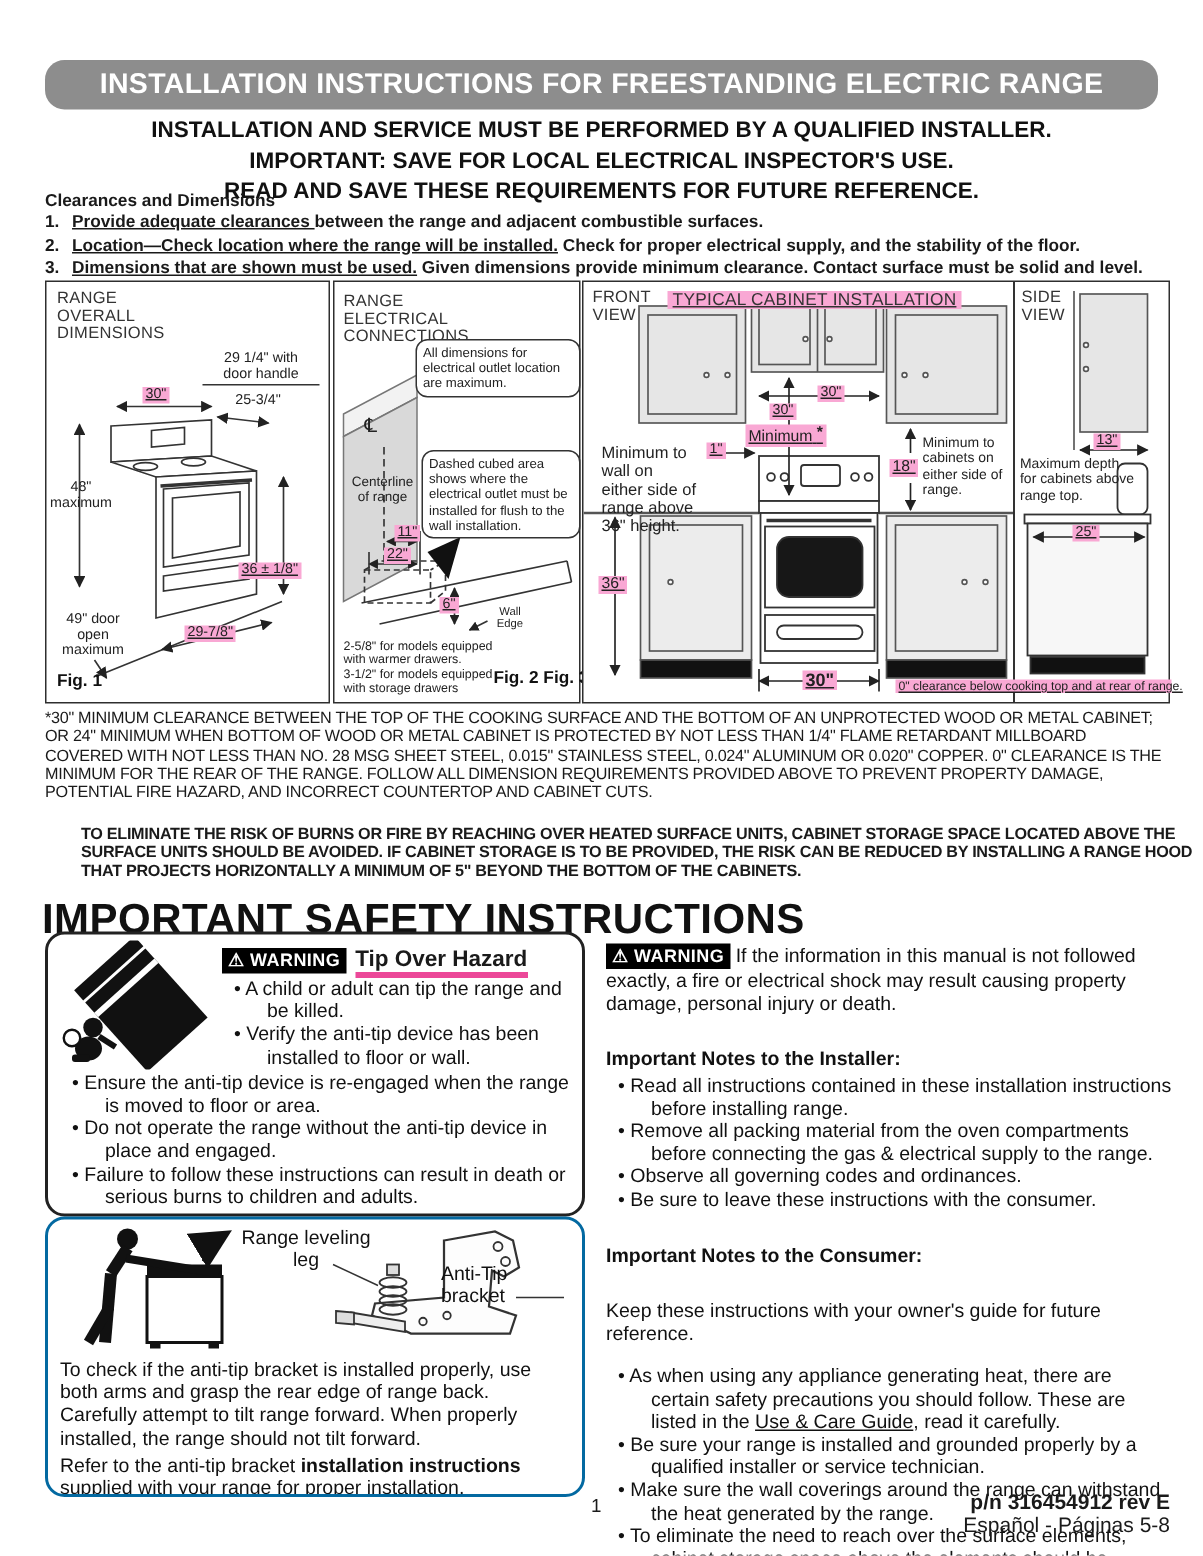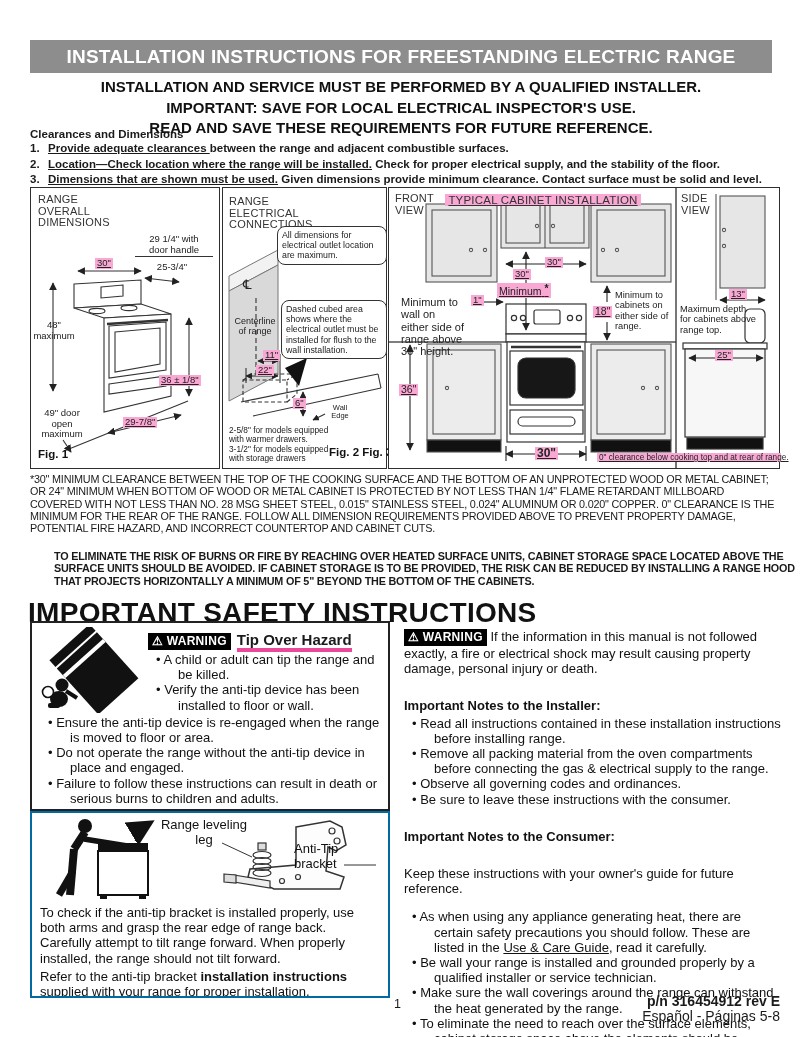--- a/index.html
+++ b/index.html
@@ -1,18 +1,18 @@
 <!DOCTYPE html>
 <html><head>
 <meta charset="utf-8">
 <style>
   html,body{margin:0;padding:0;}
   body{width:802px;height:1037px;background:#fff;position:relative;
        font-family:"Liberation Sans",sans-serif;color:#1a1a1a;overflow:hidden;}
-  .abs{position:absolute;}
+  .abs{position:absolute;border-radius:13px;}
   
   .headerbar{left:30px;top:40px;width:742px;height:33px;background:#8d8d8d;color:#fff;
     font-weight:bold;font-size:19px;line-height:33px;text-align:center;letter-spacing:.2px;}
   .subtitles{left:30px;top:77px;width:742px;text-align:center;font-weight:bold;
     font-size:15px;line-height:20.5px;color:#111;}
   .clearhead{left:30px;top:128px;font-size:11.5px;font-weight:bold;}
   .clist{left:30px;top:141px;width:750px;font-size:11.5px;font-weight:bold;line-height:15.5px;}
   .citem{display:flex;}
   .cnum{width:18px;flex:none;}
   .u{text-decoration:underline;}
@@ -347,21 +347,21 @@
   </ul>
   <div class="gap"></div>
     <div class="gap"></div>
   <div class="subhead">Important Notes to the Consumer:</div>
   <div class="gap"></div>
     <div class="gap"></div>
   <div>Keep these instructions with your owner's guide for future reference.</div>
   <div class="gap"></div>
   <ul class="blist">
     <li><span>As when using any appliance generating heat, there are certain safety precautions you should follow. These are listed in the </span><span class="u">Use &amp; Care Guide</span><span>, read it carefully.</span></li>
-    <li><span>Be wall your range is installed and grounded properly by a qualified installer or service technician.</span></li>
+    <li><span>Be sure your range is installed and grounded properly by a qualified installer or service technician.</span></li>
     <li><span>Make sure the wall coverings around the range can withstand the heat generated by the range.</span></li>
     <li><span>To eliminate the need to reach over the surface elements, cabinet storage space above the elements should be avoided.</span></li>
   </ul>
 </div>
 
 <div class="abs pagenum">1</div>
 <div class="abs pnblock">
   <div class="pn1">p/n 316454912 rev E</div>
   <div>Español - Páginas 5-8</div>
 </div>

